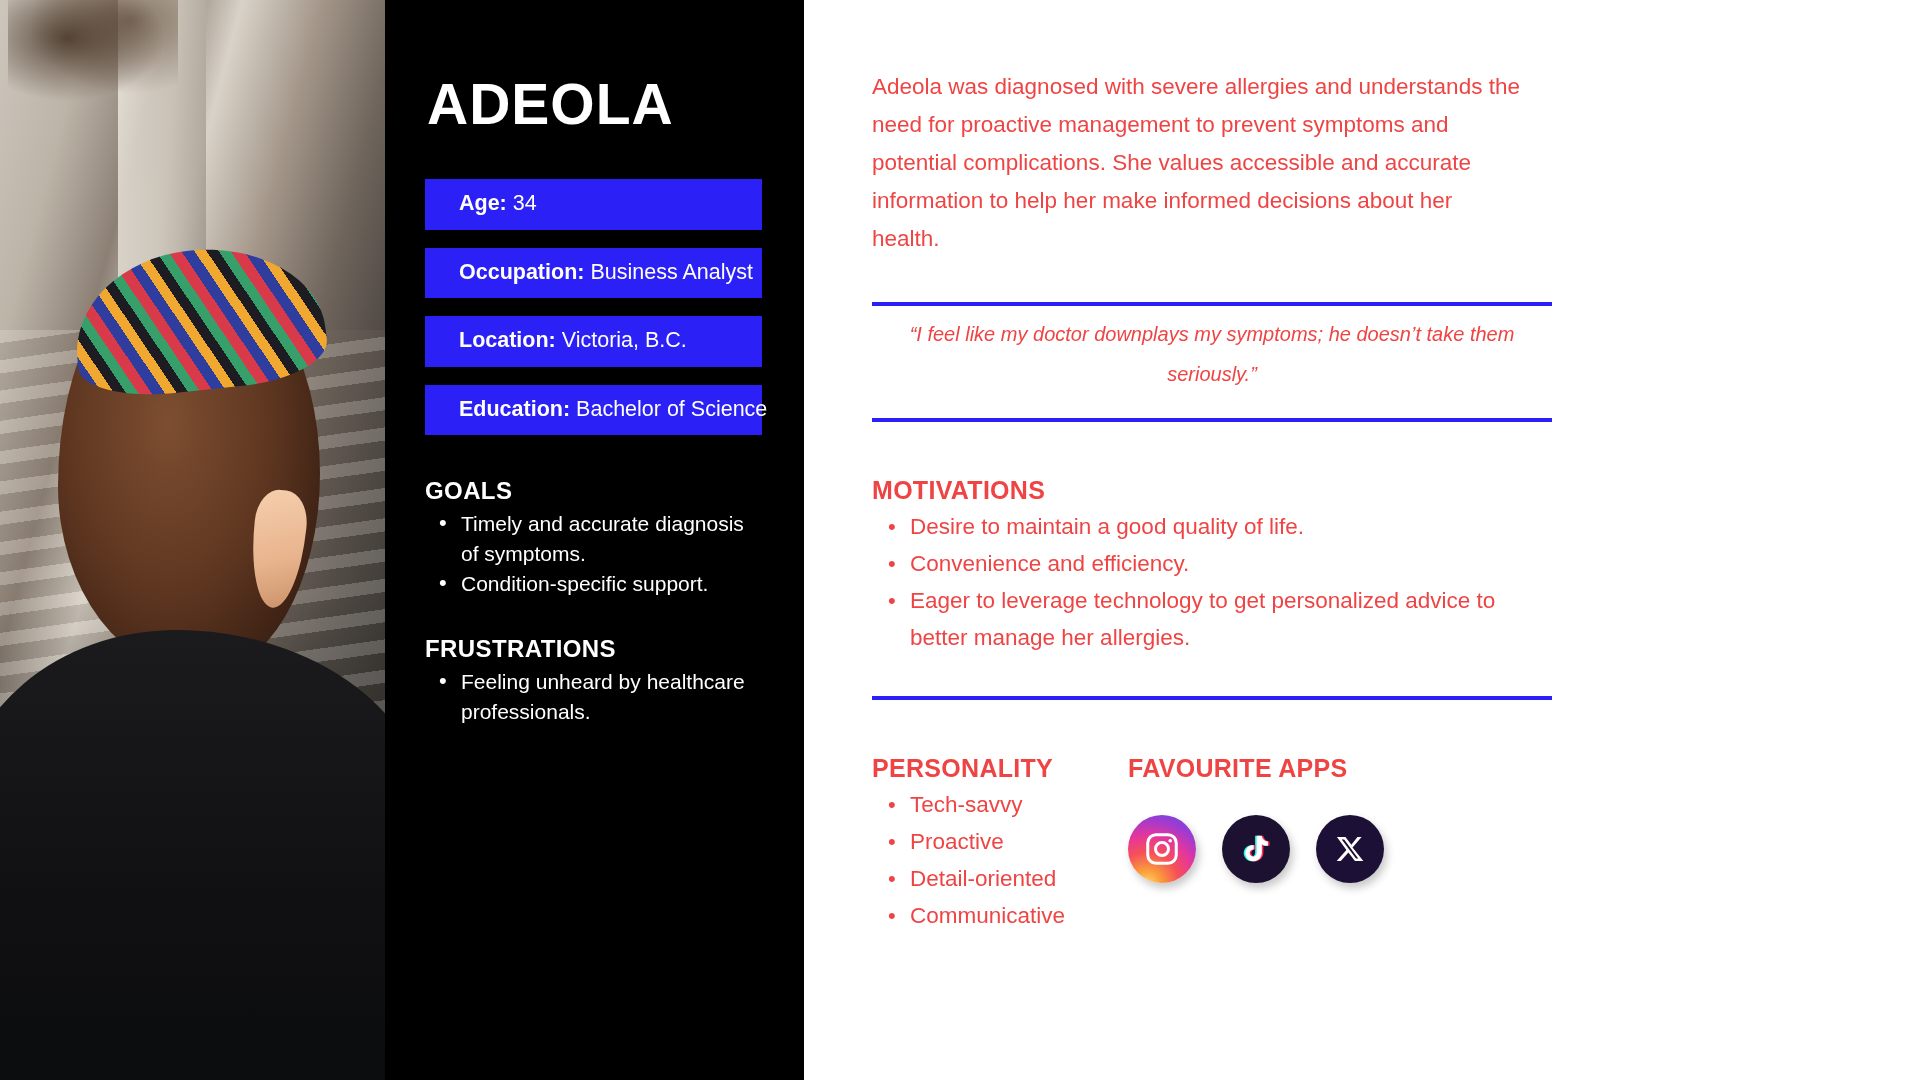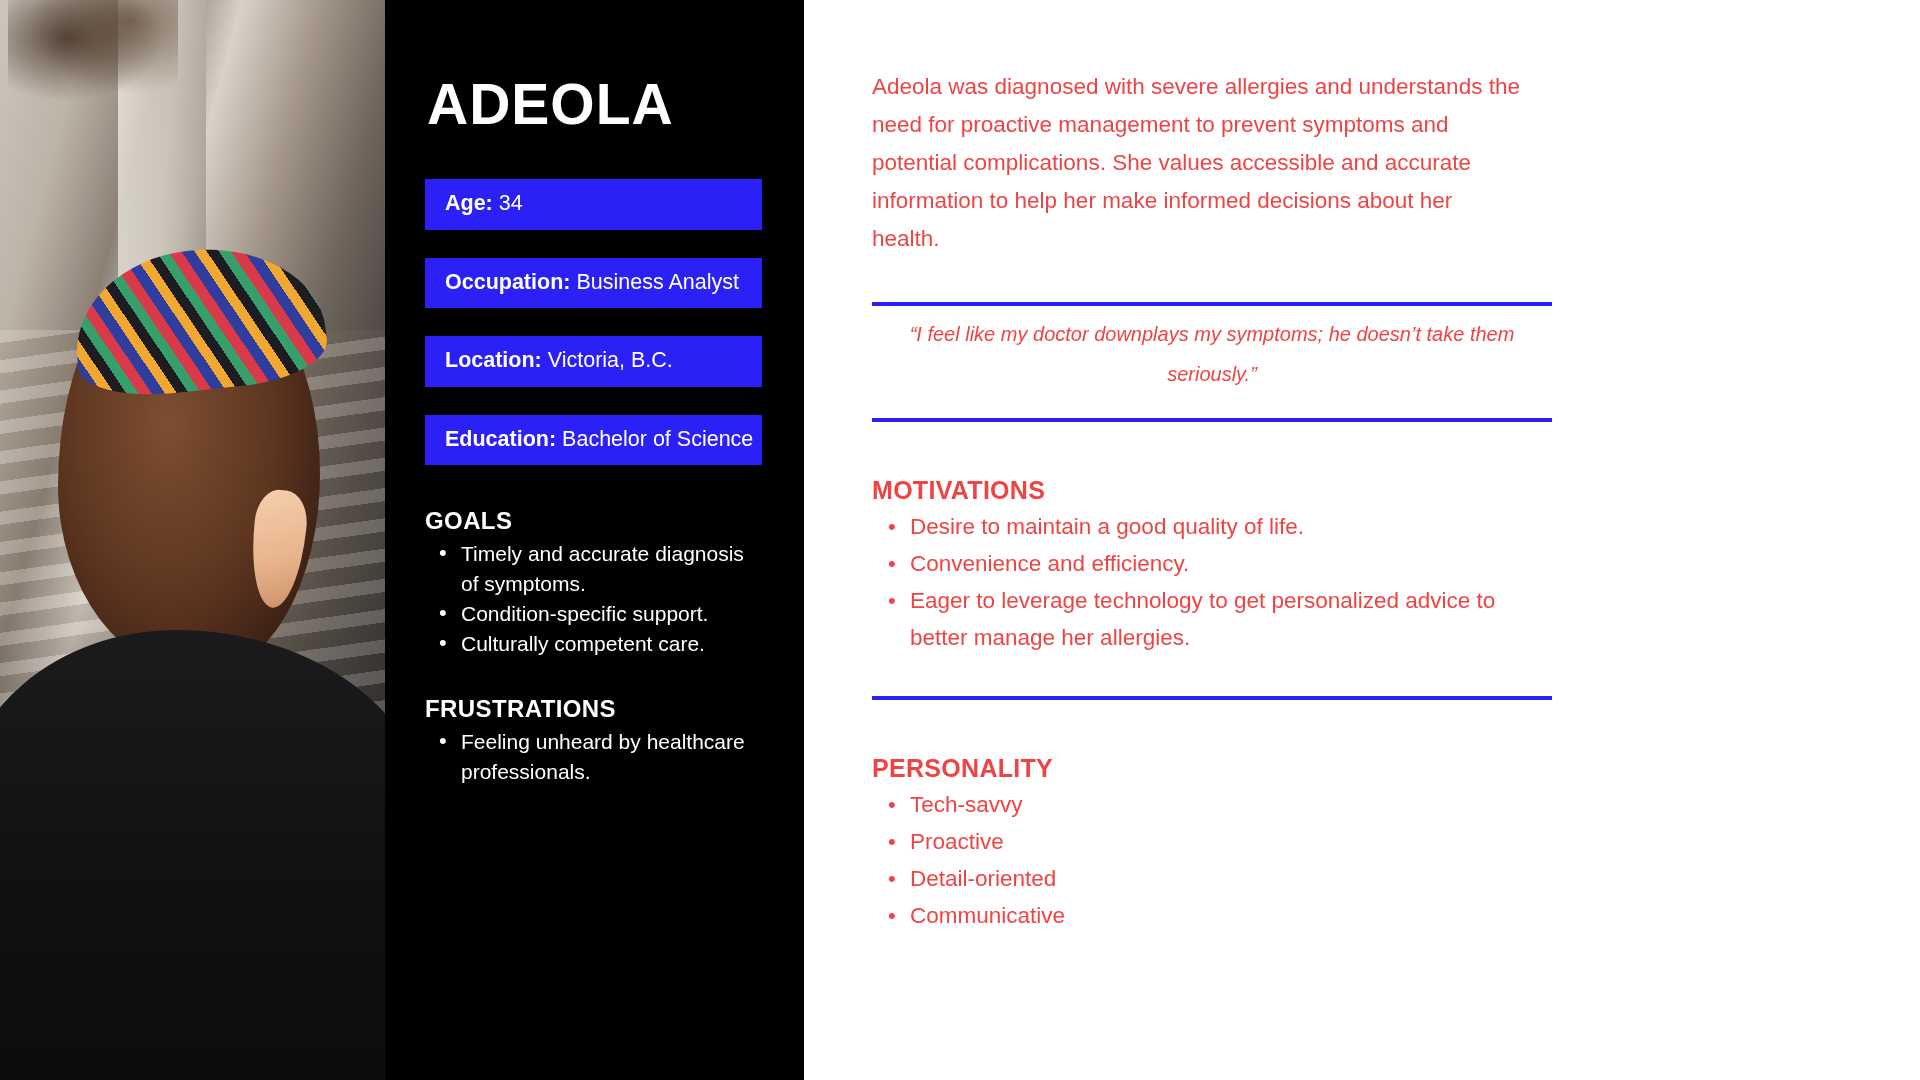--- a/index.html
+++ b/index.html
@@ -72,21 +72,21 @@
     width:419px; height:1080px; background:#000000;
     padding:62px 42px 0 40px; color:#ffffff; position:relative;
   }
   .persona-name {
     font-size:57px; font-weight:700; letter-spacing:1.0px;
     line-height:1; margin:14px 0 46px 2px;
   }
   .fact-bar {
     background:#2b20f5; color:#ffffff;
     font-size:21.5px; line-height:1;
-    padding:14px 0 15px 20px; margin-bottom:28px;
+    padding:14px 0 15px 34px; margin-bottom:18px;
     white-space:nowrap;
   }
   .fact-bar .k { font-weight:700; }
   .fact-bar .v { font-weight:400; }
 
   .sect-head {
     font-size:24px; font-weight:700; letter-spacing:.4px;
     margin:36px 0 4px 0;
   }
   .sect-head.first { margin-top:42px; }
@@ -180,21 +180,20 @@
     </div>
     <div class="fact-bar">
       <span class="k">Education:</span>
       <span class="v">Bachelor of Science</span>
     </div>
 
     <h2 class="sect-head first">GOALS</h2>
     <ul class="blist">
       <li>Timely and accurate diagnosis of symptoms.</li>
       <li>Condition-specific support.</li>
-      <li>Culturally competent care.</li>
     </ul>
 
     <h2 class="sect-head">FRUSTRATIONS</h2>
     <ul class="blist">
       <li>Feeling unheard by healthcare professionals.</li>
     </ul>
   </div>
 
   <div class="white-col">
     <p class="intro">Adeola was diagnosed with severe allergies and understands the need for proactive management to prevent symptoms and potential complications. She values accessible and accurate information to help her make informed decisions about her health.</p>
@@ -216,16 +215,44 @@
       <div class="pers-col">
         <h2 class="w-sect-head">PERSONALITY</h2>
         <ul class="wlist">
           <li>Tech-savvy</li>
           <li>Proactive</li>
           <li>Detail-oriented</li>
           <li>Communicative</li>
         </ul>
       </div>
 
+      <div class="apps-col">
+        <h2 class="w-sect-head">FAVOURITE APPS</h2>
+        <div class="apps-row">
+
+          <div class="app-icon ig">
+            <svg width="38" height="38" viewBox="0 0 24 24" fill="none" stroke="#ffffff" stroke-width="1.9">
+              <rect x="3" y="3" width="18" height="18" rx="5.2"></rect>
+              <circle cx="12" cy="12" r="4.1"></circle>
+              <circle cx="17.2" cy="6.8" r="1.15" fill="#ffffff" stroke="none"></circle>
+            </svg>
+          </div>
+
+          <div class="app-icon tiktok">
+            <svg width="36" height="36" viewBox="0 0 32 32">
+              <path d="M21.0 4.2c.7 3.0 2.6 4.8 5.6 5.1v3.9c-1.9.1-3.7-.4-5.4-1.5v7.3c0 4.6-3.6 8.2-8.1 7.8-3.6-.3-6.4-3.2-6.6-6.8-.2-4.2 3.2-7.7 7.4-7.6v4.0c-1.8-.2-3.4 1.1-3.5 2.9-.1 1.7 1.2 3.2 2.9 3.3 1.8.1 3.3-1.3 3.3-3.1V4.2z" fill="#25f4ee" transform="translate(-1.4,0)"></path>
+              <path d="M21.0 4.2c.7 3.0 2.6 4.8 5.6 5.1v3.9c-1.9.1-3.7-.4-5.4-1.5v7.3c0 4.6-3.6 8.2-8.1 7.8-3.6-.3-6.4-3.2-6.6-6.8-.2-4.2 3.2-7.7 7.4-7.6v4.0c-1.8-.2-3.4 1.1-3.5 2.9-.1 1.7 1.2 3.2 2.9 3.3 1.8.1 3.3-1.3 3.3-3.1V4.2z" fill="#fe2c55" transform="translate(1.4,0)"></path>
+              <path d="M21.0 4.2c.7 3.0 2.6 4.8 5.6 5.1v3.9c-1.9.1-3.7-.4-5.4-1.5v7.3c0 4.6-3.6 8.2-8.1 7.8-3.6-.3-6.4-3.2-6.6-6.8-.2-4.2 3.2-7.7 7.4-7.6v4.0c-1.8-.2-3.4 1.1-3.5 2.9-.1 1.7 1.2 3.2 2.9 3.3 1.8.1 3.3-1.3 3.3-3.1V4.2z" fill="#ffffff"></path>
+            </svg>
+          </div>
+
+          <div class="app-icon xapp">
+            <svg width="32" height="32" viewBox="0 0 24 24" fill="#ffffff">
+              <path d="M17.6 3h3.1l-6.8 7.8L22 21h-6.3l-4.9-6.4L5.1 21H2l7.3-8.3L2.2 3h6.4l4.4 5.9L17.6 3zm-1.1 16.1h1.7L7.6 4.8H5.8l10.7 14.3z"></path>
+            </svg>
+          </div>
+
+        </div>
+      </div>
     </div>
   </div>
 
 </div>
 
 </body></html>

